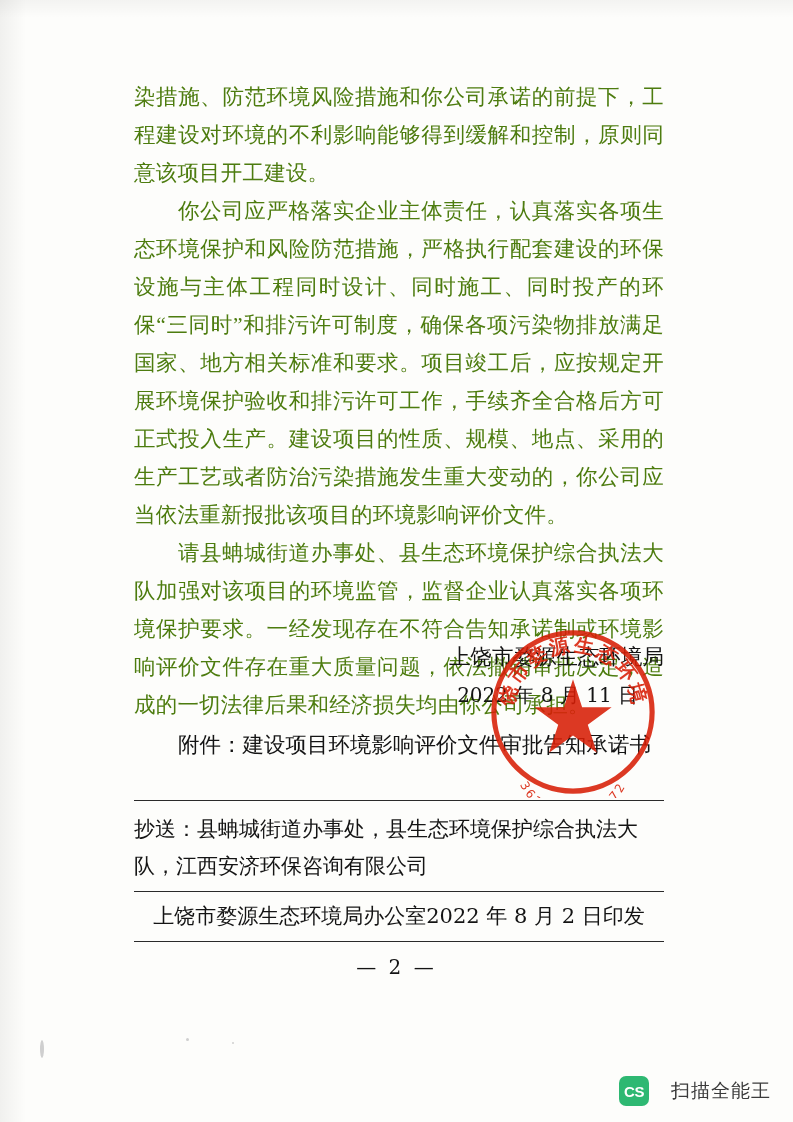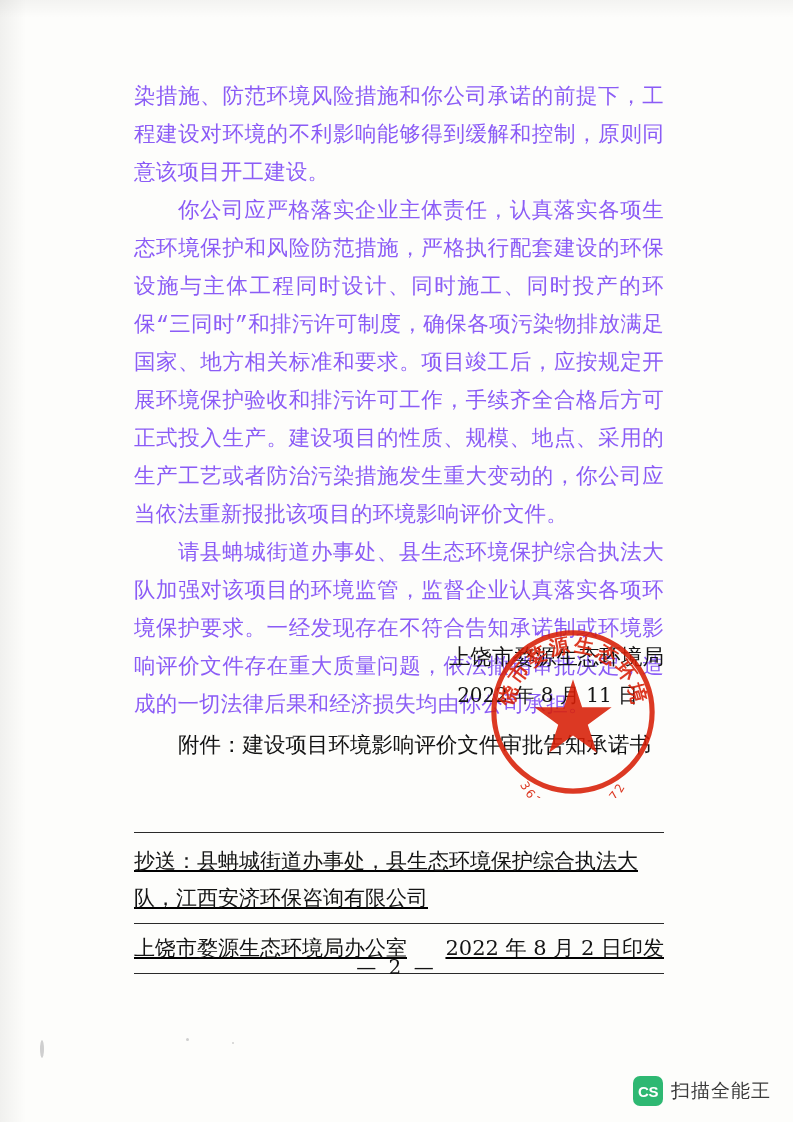--- a/index.html
+++ b/index.html
@@ -38,26 +38,26 @@
   .doc-body {
     position: absolute;
     left: 134px;
     top: 78px;
     width: 530px;
   }
 
   .para {
     font-size: 21.5px;
     line-height: 38px;
-    color: #8b5cf6;
+    color: #4d7c0f;
     letter-spacing: 0.2px;
     text-align: justify;
     text-justify: inter-ideograph;
     margin: 0 0 0 0;
-    font-family: Liberation Mono, monospace;
+    font-family: Liberation Serif, serif;
   }
   .para.indent {
     text-indent: 44px;
   }
 
   .attachment {
     font-size: 21.5px;
     line-height: 38px;
     color: #141414;
     text-indent: 44px;
@@ -97,38 +97,37 @@
   .seal svg {
     width: 172px;
     height: 172px;
     opacity: 0.88;
   }
 
   
   .footer {
     position: absolute;
     left: 134px;
-    top: 832px;
+    top: 800px;
     width: 530px;
-    text-decoration: underline;
   }
   .rule {
     border-top: 1.6px solid #2a2a2a;
     width: 100%;
   }
   .cc-text {
     font-size: 21px;
     line-height: 37px;
     color: #141414;
     padding-top: 10px;
     padding-bottom: 6px;
   }
   .issuer-row {
     display: flex;
-    justify-content: space-between;
+    justify-content: center;
     align-items: baseline;
     font-size: 21px;
     line-height: 37px;
     color: #141414;
     padding-top: 6px;
     padding-bottom: 6px;
   }
 
   .page-number {
     position: absolute;
@@ -141,21 +140,21 @@
     letter-spacing: 3px;
   }
 
   
   .watermark {
     position: absolute;
     right: 22px;
     bottom: 16px;
     display: flex;
     align-items: center;
-    gap: 8px;
+    gap: 22px;
   }
   .wm-badge {
     width: 30px;
     height: 30px;
     border-radius: 7px;
     background: #2eb872;
     color: #ffffff;
     font-family: "Liberation Sans", sans-serif;
     font-weight: bold;
     font-size: 15px;

